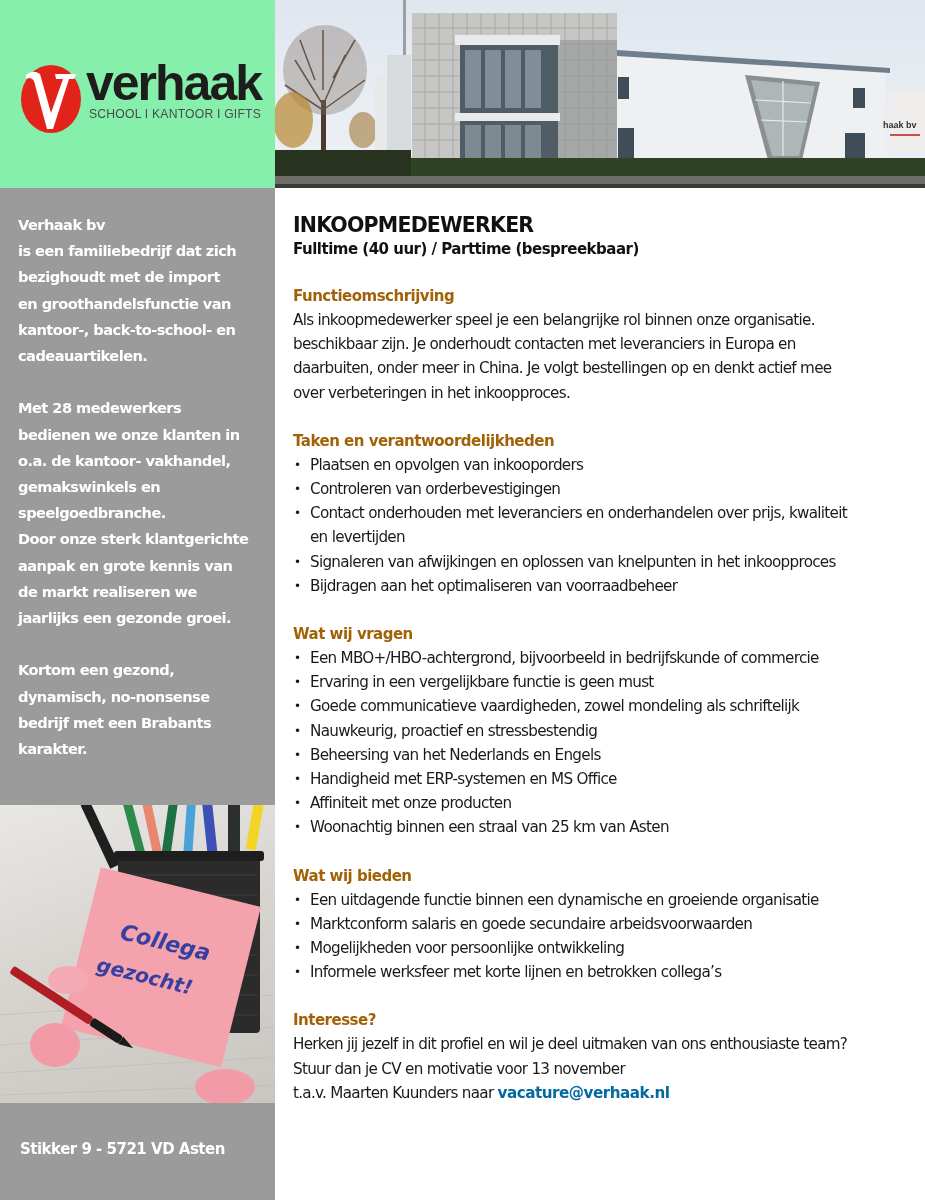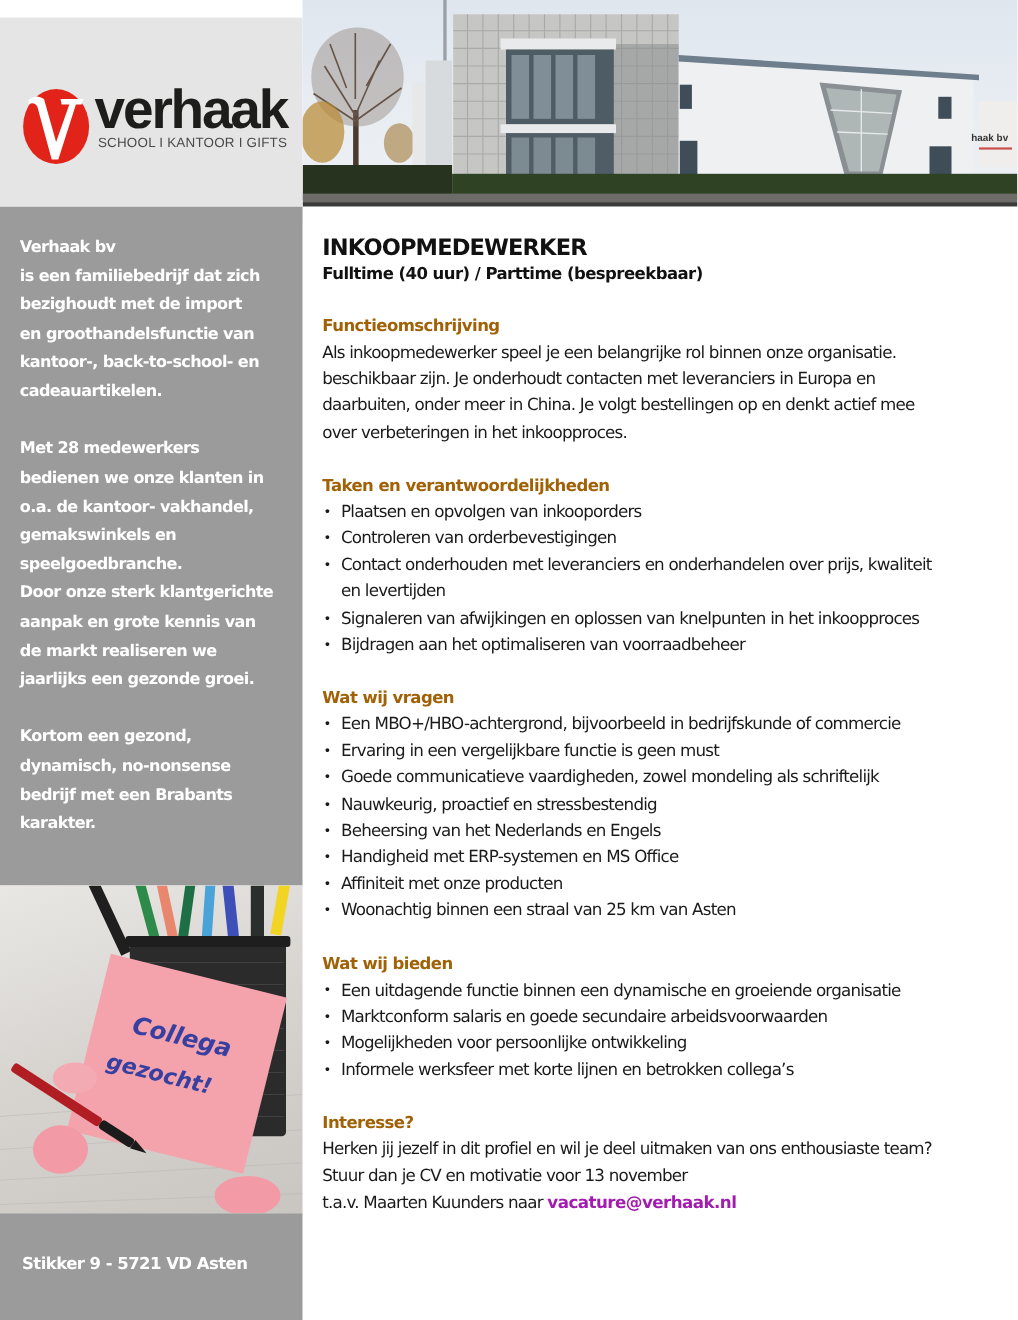--- a/index.html
+++ b/index.html
@@ -1,20 +1,20 @@
 <!DOCTYPE html>
 <html><head>
   <meta charset="utf-8">
   <style>
     * { margin: 0; padding: 0; box-sizing: border-box; }
     html, body { width: 925px; height: 1200px; overflow: hidden; background: #ffffff; }
     body { position: relative; font-family: "Liberation Sans", "DejaVu Sans", sans-serif; color: #1a1a1a; }
 
     
-    .logo-box { position: absolute; left: 0; top: 16px; width: 275px; height: 188px; background: #e5e5e5; }
+    .logo-box { position: absolute; left: 0; top: 0; width: 321px; height: 188px; background: #86efac; }
     .logo-mark { position: absolute; left: 20px; top: 61px; width: 62px; height: 74px; }
     .logo-word { position: absolute; left: 86px; top: 58px; font-family: "Liberation Sans", sans-serif; font-weight: 700; font-size: 50px; letter-spacing: -2px; color: #1d1d1b; line-height: 1; }
     .logo-tag { position: absolute; left: 89px; top: 108px; font-family: "Liberation Sans", sans-serif; font-size: 12.2px; color: #4a4a4a; letter-spacing: 0.2px; line-height: 1; white-space: nowrap; }
 
     .side-gray { position: absolute; left: 0; top: 188px; width: 275px; height: 617px; background: #9b9b9b; }
     .side-text { position: absolute; left: 18px; top: 24px; width: 255px; color: #ffffff; font-family: "DejaVu Sans", sans-serif; font-weight: 700; font-size: 14.6px; line-height: 26.2px; letter-spacing: -0.55px; }
     .side-text p { margin-bottom: 26.2px; }
     .side-text p:last-child { margin-bottom: 0; }
     .side-text span { display: block; white-space: nowrap; }
 
@@ -272,16 +272,16 @@
       <li>Mogelijkheden voor persoonlijke ontwikkeling</li>
       <li>Informele werksfeer met korte lijnen en betrokken collega’s</li>
     </ul>
   </div>
 
   <div class="section">
     <h2>Interesse?</h2>
     <div class="para">
       <span>Herken jij jezelf in dit profiel en wil je deel uitmaken van ons enthousiaste team?</span>
       <span>Stuur dan je CV en motivatie voor 13 november</span>
-      <span><span style="display:inline">t.a.v. Maarten Kuunders naar </span><a class="email" style="display:inline;color:#a21caf;text-decoration:none">vacature@verhaak.nl</a></span>
+      <span><span style="display:inline">t.a.v. Maarten Kuunders naar </span><a class="email" style="display:inline;color:#0369a1;text-decoration:none">vacature@verhaak.nl</a></span>
     </div>
   </div>
 </div>
 
 </body></html>

